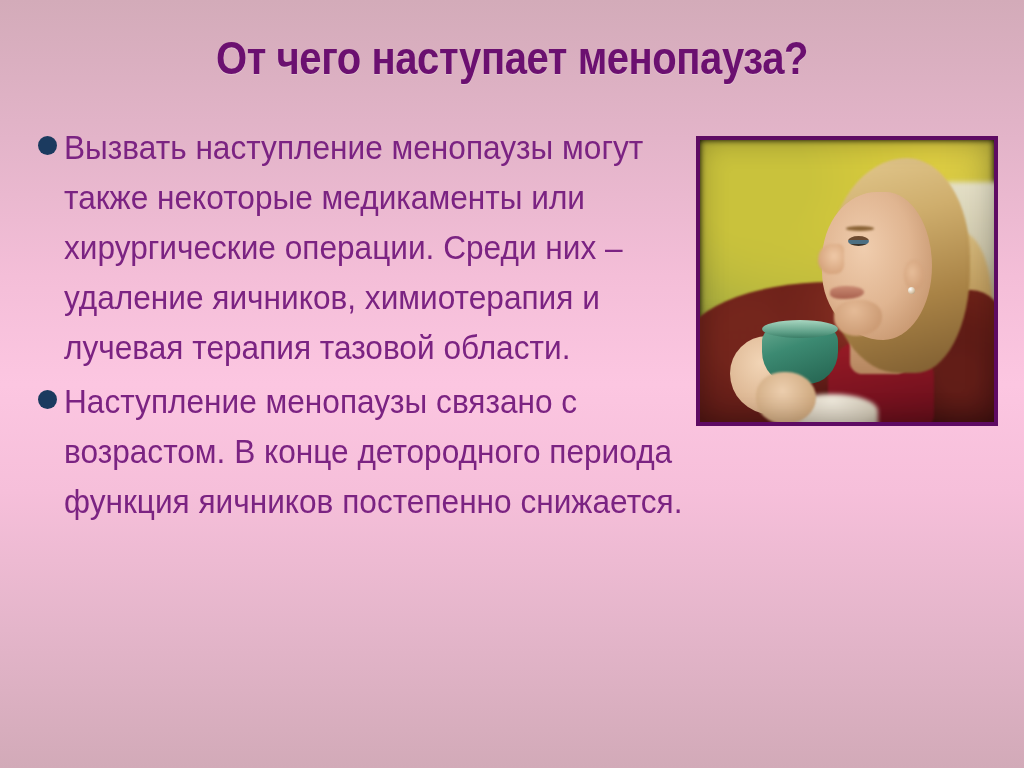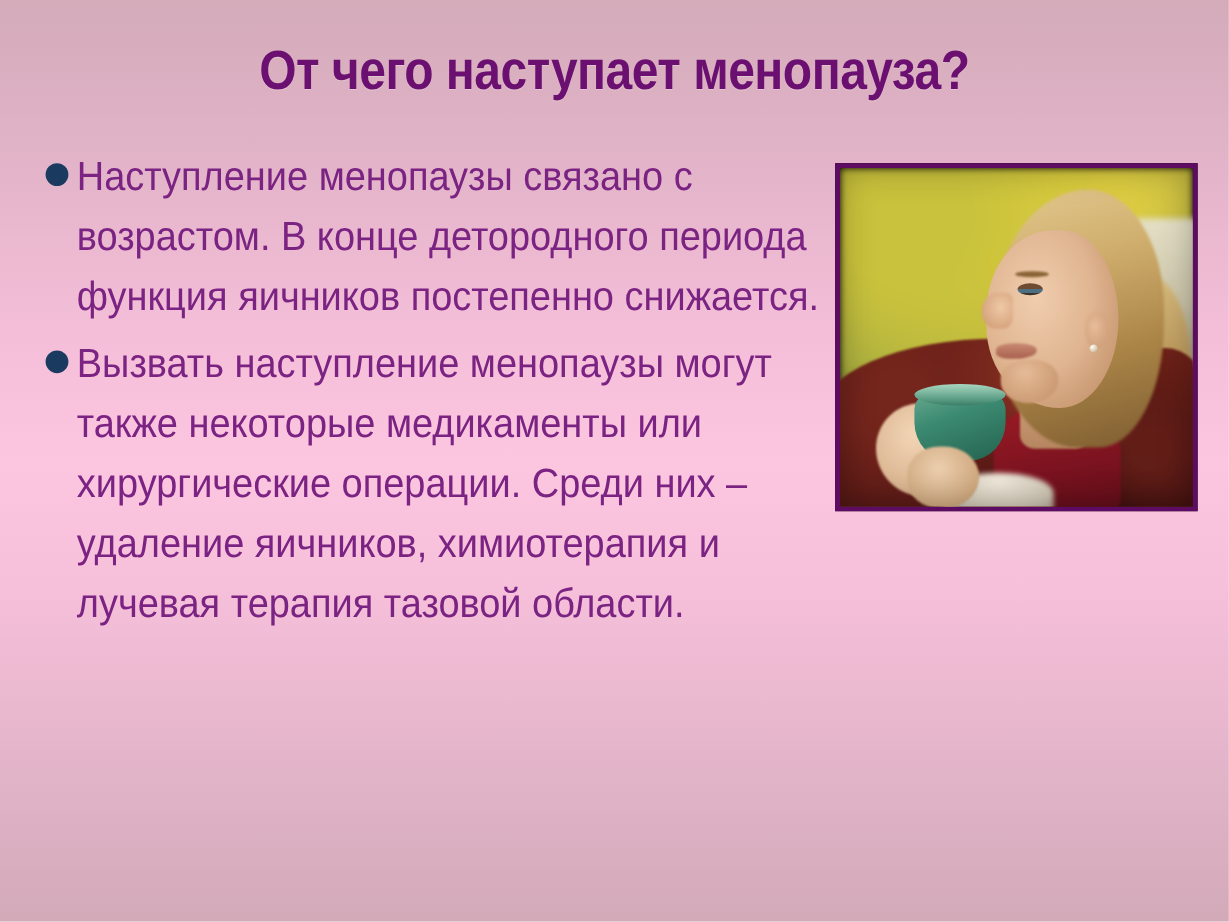--- a/index.html
+++ b/index.html
@@ -314,28 +314,28 @@
 </style>
 </head>
 <body>
 
 <div class="slide">
 
   <h1 class="slide-title">От чего наступает менопауза?</h1>
 
   <div class="bullets">
 
+    <div class="bullet-item b2">
+      <span class="bullet-marker"></span>
+      <span class="bullet-text"> Вызвать наступление менопаузы могут также некоторые медикаменты или хирургические операции. Среди них – удаление яичников, химиотерапия и лучевая терапия тазовой области.</span>
+    </div>
+
     <div class="bullet-item b1">
       <span class="bullet-marker"></span>
       <span class="bullet-text">Наступление менопаузы связано с возрастом. В конце детородного периода функция яичников постепенно снижается.</span>
-    </div>
-
-    <div class="bullet-item b2">
-      <span class="bullet-marker"></span>
-      <span class="bullet-text"> Вызвать наступление менопаузы могут также некоторые медикаменты или хирургические операции. Среди них – удаление яичников, химиотерапия и лучевая терапия тазовой области.</span>
     </div>
 
 
   </div>
 
   <div class="photo-frame">
     <div class="photo">
       <div class="ph-bg"></div>
       <div class="ph-chair"></div>
       <div class="ph-bg-dark"></div>

